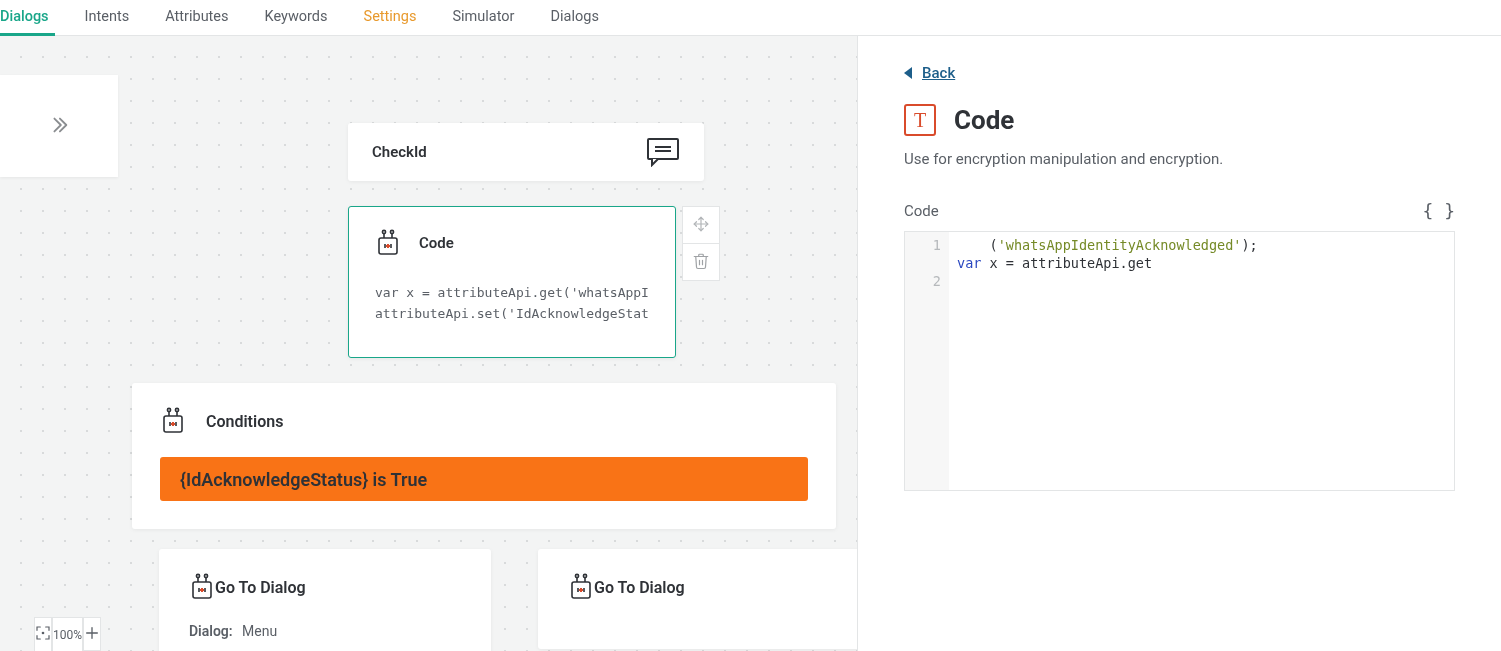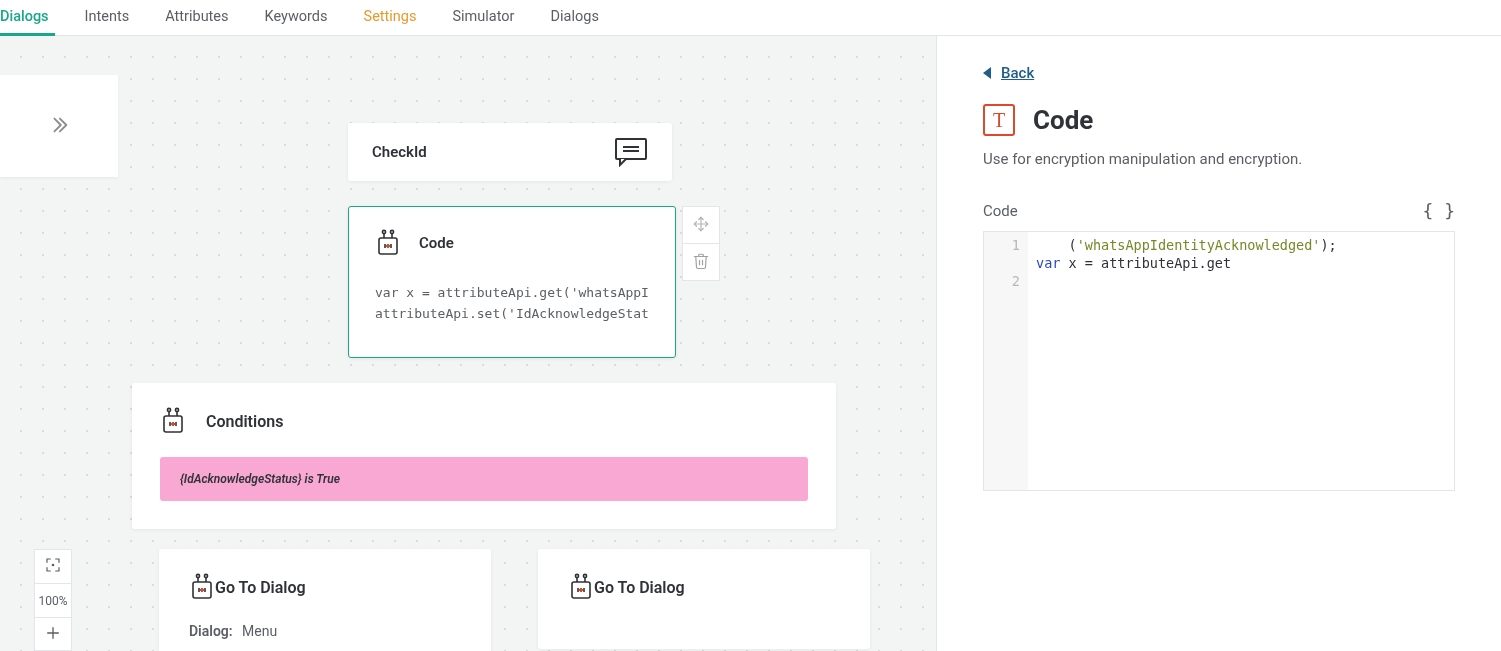--- a/index.html
+++ b/index.html
@@ -29,57 +29,57 @@
 
   .workspace{flex:1;display:flex;overflow:hidden;}
 
   
   .canvas{flex:1;position:relative;background-color:#f3f4f4;background-image:radial-gradient(#d8dadb 1px,transparent 1px);background-size:22px 22px;background-position:10px 10px;overflow:hidden;}
 
   
   .side-toggle{position:absolute;left:0;top:39px;width:118px;height:102px;background:#fff;display:flex;align-items:center;justify-content:center;box-shadow:0 1px 3px rgba(0,0,0,0.06);}
 
   
-  .tool-stack{position:absolute;left:34px;bottom:0;width:38px;display:flex;flex-direction:column;background:transparent;}
+  .tool-stack{position:absolute;left:34px;bottom:0;width:38px;display:flex;background:transparent;}
   .tool-stack .tool{width:38px;height:34px;background:#fff;display:flex;align-items:center;justify-content:center;font-size:12px;color:var(--gray-text);margin-top:0;border:1px solid var(--border);border-bottom:none;}
   .tool-stack .tool:last-child{border-bottom:1px solid var(--border);}
 
   
   .node{position:absolute;background:#fff;border-radius:3px;box-shadow:0 1px 4px rgba(0,0,0,0.06);}
 
-  .node-checkid{left:348px;top:87px;width:324px;height:58px;display:flex;align-items:center;justify-content:space-between;padding:0 24px;}
+  .node-checkid{left:348px;top:87px;width:356px;height:58px;display:flex;align-items:center;justify-content:space-between;padding:0 24px;}
   .node-checkid .title{font-weight:600;font-size:15px;}
   .chat-icon svg{display:block;}
 
   .node-code{left:348px;top:170px;width:328px;height:152px;padding:22px 26px 18px;border:1.5px solid var(--teal);}
   .node-code .header{display:flex;align-items:center;margin-bottom:26px;}
   .node-code .header .lbl{margin-left:18px;font-weight:600;font-size:15px;}
   .node-code .preview{font-family:ui-monospace,Menlo,Consolas,monospace;font-size:13px;line-height:1.6;color:var(--gray-text);white-space:nowrap;overflow:hidden;text-overflow:clip;}
 
   .node-code-tools{position:absolute;left:682px;top:170px;width:38px;display:flex;flex-direction:column;}
   .node-code-tools .toolbtn{width:38px;height:38px;background:#fff;border:1px solid var(--border);display:flex;align-items:center;justify-content:center;margin-bottom:-1px;}
 
   .node-conditions{left:132px;top:347px;width:704px;padding:24px 28px 28px;}
   .node-conditions .header{display:flex;align-items:center;margin-bottom:22px;}
   .node-conditions .header .lbl{margin-left:20px;font-weight:600;font-size:16px;}
   .cond-row{display:flex;gap:28px;}
-  .cond-pill{background:#f9a8d4;border-radius:3px;height:44px;flex:1;display:flex;align-items:center;padding:0 20px;font-size:12px;font-weight:600;color:var(--gray-dark);font-style:italic;}
+  .cond-pill{background:#f97316;border-radius:3px;height:44px;flex:1;display:flex;align-items:center;padding:0 20px;font-size:18px;font-weight:600;color:var(--gray-dark);}
 
   .node-goto{width:332px;padding:24px 30px 26px;}
   .node-goto .header{display:flex;align-items:center;margin-bottom:22px;}
   .node-goto .header .lbl{font-weight:600;font-size:16px;}
   .node-goto .body .k{font-weight:600;margin-right:6px;}
   .node-goto .body{font-size:14px;color:var(--gray-text);}
   .node-goto1{left:159px;top:513px;}
   .node-goto2{left:538px;top:513px;}
 
   .robot-icon{display:inline-flex;}
 
   
-  .details{width:565px;background:#fff;border-left:1px solid var(--border);padding:28px 46px 0 46px;display:flex;flex-direction:column;overflow:hidden;}
+  .details{width:644px;background:#fff;border-left:1px solid var(--border);padding:28px 46px 0 46px;display:flex;flex-direction:column;overflow:hidden;}
   .back{display:flex;align-items:center;color:var(--link);font-size:15px;font-weight:500;text-decoration:underline;margin-bottom:22px;cursor:pointer;width:max-content;}
   .back .tri{width:0;height:0;border-top:6px solid transparent;border-bottom:6px solid transparent;border-right:8px solid var(--link);margin-right:10px;}
   .panel-title-row{display:flex;align-items:center;margin-bottom:14px;}
   .panel-title-row .t{font-size:26px;font-weight:700;margin-left:18px;}
   .panel-desc{font-size:15px;color:var(--gray-text);margin-bottom:32px;}
   .code-label-row{display:flex;align-items:center;justify-content:space-between;margin-bottom:10px;}
   .code-label{font-size:15px;color:var(--gray-text);}
   .braces{font-family:ui-monospace,Menlo,Consolas,monospace;font-size:18px;color:var(--gray-text);}
   .editor{border:1px solid var(--border);display:flex;font-family:ui-monospace,Menlo,Consolas,monospace;font-size:13.5px;line-height:1.45;height:260px;}
   .gutter{width:44px;background:var(--linenum-bg);text-align:right;color:#b6b9bc;padding:4px 8px 0 0;user-select:none;}

